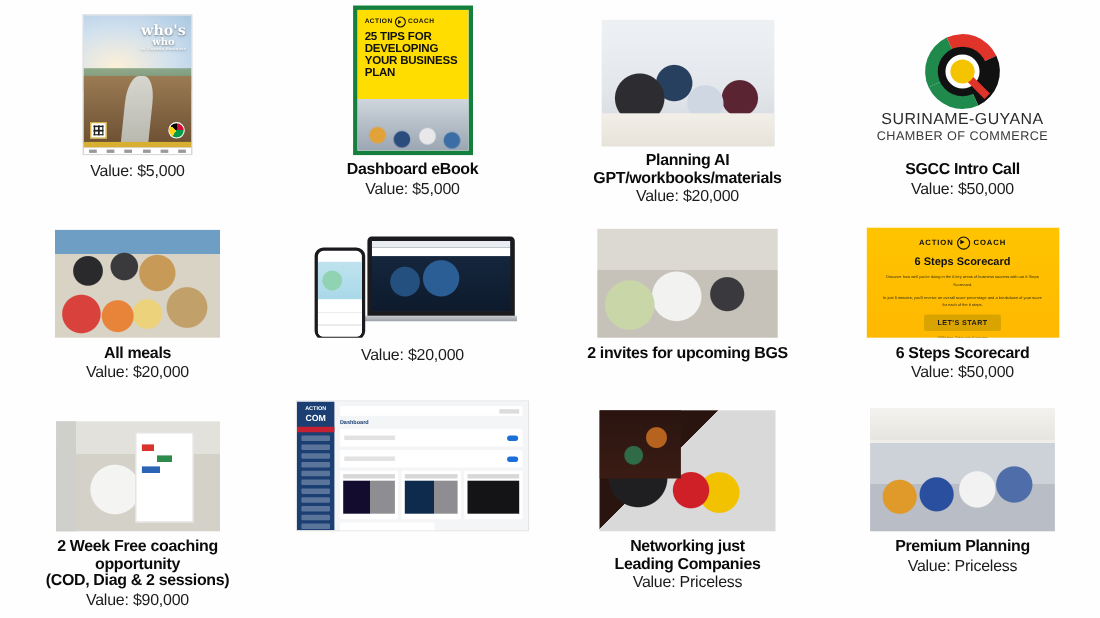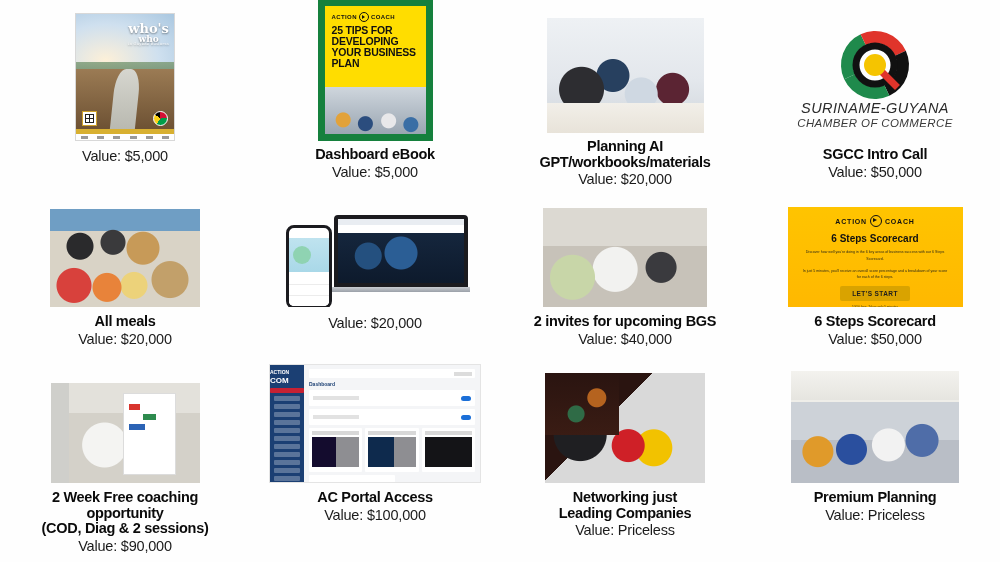--- a/index.html
+++ b/index.html
@@ -137,21 +137,21 @@
   .ww-qr::after {
     content:""; position:absolute; inset:2px;
     background:
       linear-gradient(90deg,#222 33%,transparent 0) 0 0/4px 4px,
       linear-gradient(#222 33%,transparent 0) 0 0/4px 4px;
   }
 
   
   .t-ebook {
     width: 101px; height: 128px;
-    border: 7px solid #15803d;
+    border: 4px solid #15803d;
     background: #fff;
   }
   .eb-top {
     position:absolute; left:0; right:0; top:0; height: 63%;
     background: #ffdd00;
     padding: 6px 7px 0 7px; box-sizing:border-box;
   }
   .eb-ac {
     font-size: 6px; font-weight: bold; color:#111; letter-spacing:.4px;
     display:flex; align-items:center; gap:2px;
@@ -189,21 +189,21 @@
       radial-gradient(circle at 60% 66%, #cfd8e2 0 16px, transparent 17px),
       radial-gradient(circle at 80% 62%, #5b2433 0 16px, transparent 17px),
       linear-gradient(#eef1f4 0%, #e3e7ec 55%, #cfd4da 100%);
   }
   .t-workshop::after {
     content:""; position:absolute; left:0; right:0; bottom:0; height: 26%;
     background: linear-gradient(#f2efe9, #e8e3d9);
   }
 
   
-  .t-sgcc { width: 170px; height: 120px; background: transparent; font-style: italic; }
+  .t-sgcc { width: 170px; height: 120px; background: transparent; }
 
   
   .t-meals {
     width: 150px; height: 98px;
     background:
       radial-gradient(circle at 16% 78%, #d8413c 0 17px, transparent 18px),
       radial-gradient(circle at 38% 80%, #e8833a 0 14px, transparent 15px),
       radial-gradient(circle at 56% 78%, #ecd27a 0 13px, transparent 14px),
       radial-gradient(circle at 80% 72%, #c2a06a 0 18px, transparent 19px),
       radial-gradient(circle at 20% 38%, #2a2a2c 0 13px, transparent 14px),
@@ -319,21 +319,21 @@
   }
 
   
   .t-portal {
     width: 212px; height: 119px;
     background:#ffffff; border:1px solid #e4e4e4; box-sizing:border-box;
     display:flex;
   }
   .pt-side { width: 34px; background:#1b3f73; position:relative; }
   .pt-side .logo {
-    color:#ffd400; font-size:5px; font-weight:bold; text-align:left;
+    color:#ffd400; font-size:5px; font-weight:bold; text-align:center;
     padding-top:5px; line-height:1.15;
   }
   .pt-side .logo span { display:block; color:#fff; font-size:8px; }
   .pt-side .item {
     height:5px; margin:3px 4px; background:rgba(255,255,255,.28); border-radius:1px;
   }
   .pt-side .item.active { background:#c62133; margin-left:0; margin-right:0; }
   .pt-main { flex:1; padding:4px 5px; box-sizing:border-box; background:#f4f5f7; }
   .pt-topbar { height:9px; background:#fff; border-radius:1px; display:flex; justify-content:flex-end; align-items:center; padding-right:3px; }
   .pt-topbar i { width:18px;height:4px;background:#dcdcdc;display:block; }
@@ -508,21 +508,20 @@
         <div class="cap-value">Value: $20,000</div>
       </div>
     </div>
 
     <div class="cell r2">
       <div class="thumb-wrap">
         <div class="thumb t-bgs"></div>
       </div>
       <div class="caption">
         <div class="cap-title">2 invites for upcoming BGS</div>
-        <div class="cap-value">Value: $40,000</div>
       </div>
     </div>
 
     <div class="cell r2">
       <div class="thumb-wrap">
         <div class="thumb t-scorecard">
           <div class="sc-ac">
             <b>ACTION</b>
             <span class="dot"></span>
             <b>COACH</b>
@@ -599,24 +598,20 @@
               </div>
               <div class="pt-card">
                 <div class="th"></div>
                 <div class="img3"></div>
               </div>
             </div>
             <div class="pt-foot"></div>
           </div>
         </div>
       </div>
-      <div class="caption">
-        <div class="cap-title">AC Portal Access</div>
-        <div class="cap-value">Value: $100,000</div>
-      </div>
     </div>
 
     <div class="cell r3">
       <div class="thumb-wrap">
         <div class="thumb t-network"></div>
       </div>
       <div class="caption">
         <div class="cap-title">Networking just
 Leading Companies</div>
         <div class="cap-value">Value: Priceless</div>

